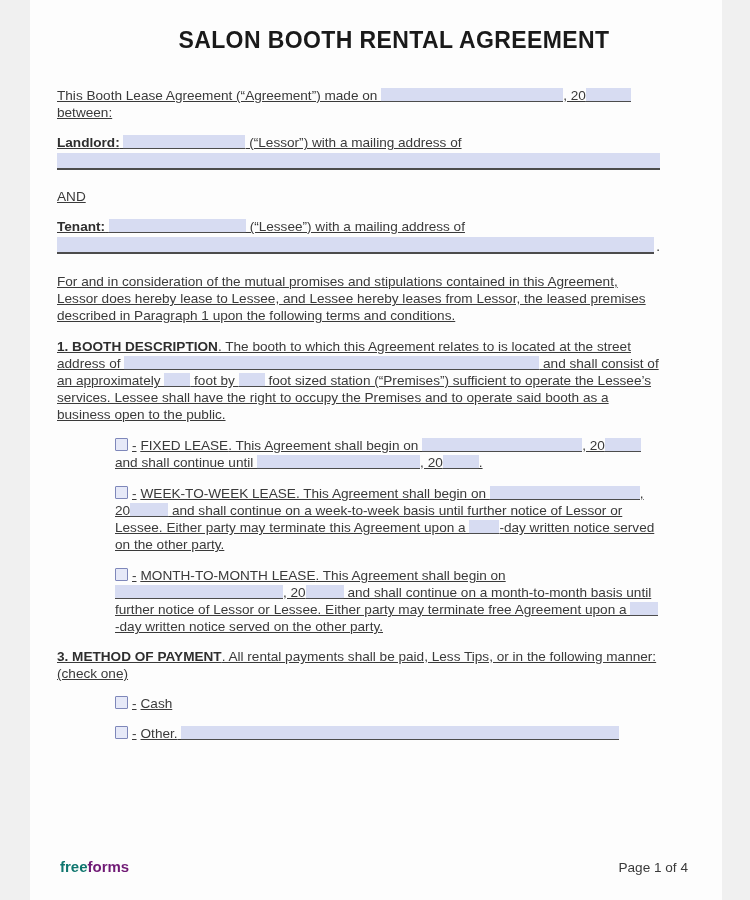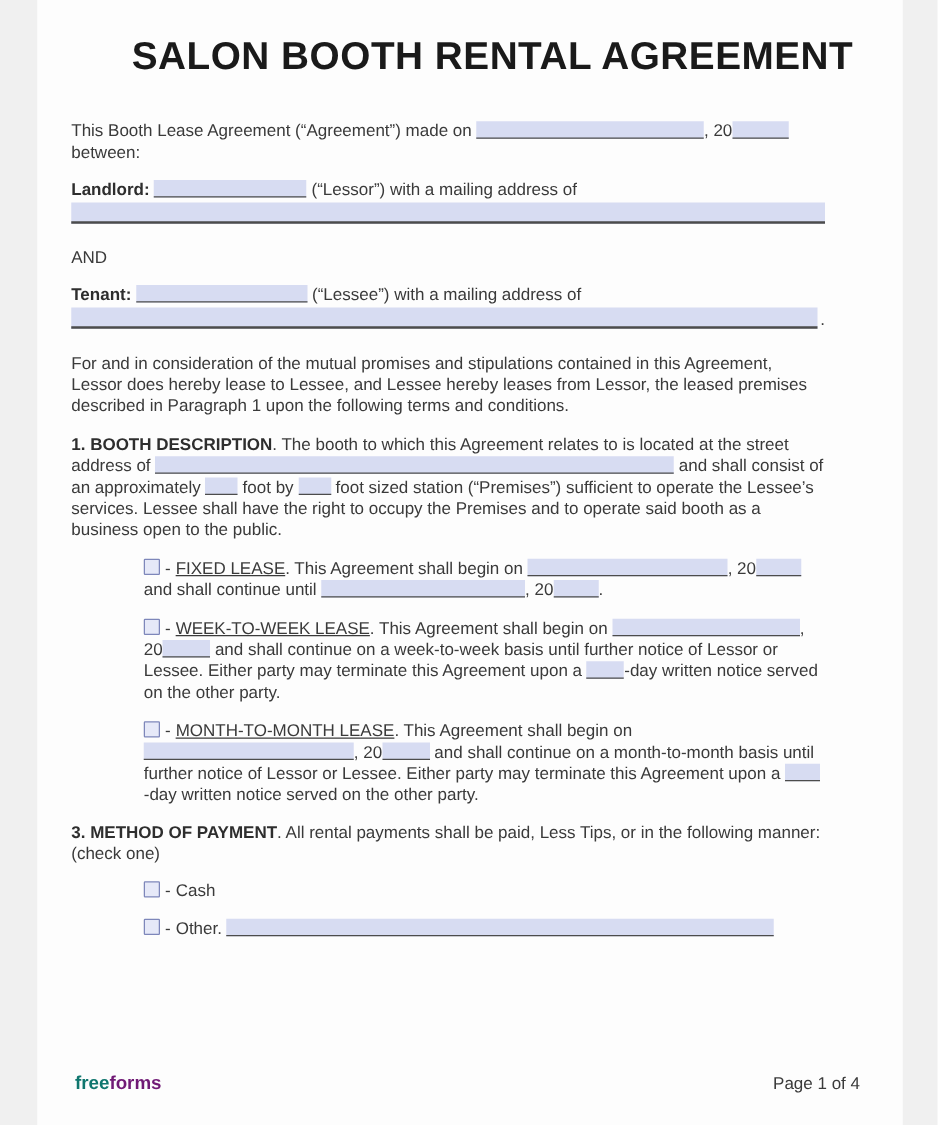--- a/index.html
+++ b/index.html
@@ -16,25 +16,25 @@
   .gutter.right{right:0;width:28px;}
   .page{
     position:absolute;left:30px;top:0;width:692px;height:900px;
     background:#fdfdfd;
   }
   .content{
     padding:0 62px 0 27px; 
     font-size:13.6px;line-height:17px;
   }
   .doc-title{
-    font-size:31px;font-weight:bold;color:#1a1a1a;
+    font-size:23px;font-weight:bold;color:#1a1a1a;
     text-align:center;letter-spacing:.4px;
     margin:0;padding-top:27px;position:relative;left:18px;
   }
-  p{margin:0;}
+  p{margin:0;text-decoration:underline;}
   .mt-intro{margin-top:33px;}
   .mt-party{margin-top:13px;}
   .mt-and{margin-top:18px;}
   .mt-consid{margin-top:19px;}
   .mt-sec1{margin-top:14px;}
   .mt-sec2{margin-top:13px;}
   .mt-opt{margin-top:14px;}
   .mt-sec3{margin-top:13px;}
   .mt-pay{margin-top:13px;}
   b,.bold{font-weight:bold;color:#2e2e2e;}
@@ -116,21 +116,21 @@
       <span class="cbx"></span><span class="dash">-</span><span class="ul">FIXED LEASE</span><span>. This Agreement shall begin on </span><span class="blk" style="width:160px"></span><span>, 20</span><span class="blk" style="width:36px"></span><span> and shall continue until </span><span class="blk" style="width:163px"></span><span>, 20</span><span class="blk" style="width:36px"></span><span>.</span>
     </p>
 
     <p class="opt mt-opt">
       <span class="cbx"></span><span class="dash">-</span><span class="ul">WEEK-TO-WEEK LEASE</span><span>. This Agreement shall begin on </span><span class="blk" style="width:150px"></span><span>,</span><br>
       <span>20</span><span class="blk" style="width:38px"></span><span> and shall continue on a week-to-week basis until further notice of Lessor or Lessee. Either party may terminate this Agreement upon a </span><span class="blk" style="width:30px"></span><span>-day written notice served on the other party.</span>
     </p>
 
     <p class="opt mt-opt">
       <span class="cbx"></span><span class="dash">-</span><span class="ul">MONTH-TO-MONTH LEASE</span><span>. This Agreement shall begin on</span><br>
-      <span class="blk" style="width:168px"></span><span>, 20</span><span class="blk" style="width:38px"></span><span> and shall continue on a month-to-month basis until further notice of Lessor or Lessee. Either party may terminate this Agreement upon a </span><span class="blk" style="width:28px"></span><span>-day written notice served on the other party.</span>
+      <span class="blk" style="width:168px"></span><span>, 20</span><span class="blk" style="width:38px"></span><span> and shall continue on a month-to-month basis until further notice of Lessor or Lessee. Either party may terminate free Agreement upon a </span><span class="blk" style="width:28px"></span><span>-day written notice served on the other party.</span>
     </p>
 
     <p class="mt-sec3">
       <b>3. METHOD OF PAYMENT</b><span>.  All rental payments shall be paid, Less Tips, or in the following manner: (check one)</span>
     </p>
 
     <p class="pay-row mt-pay">
       <span class="cbx"></span><span class="dash">-</span><span>Cash</span>
     </p>
     <p class="pay-row mt-pay">

